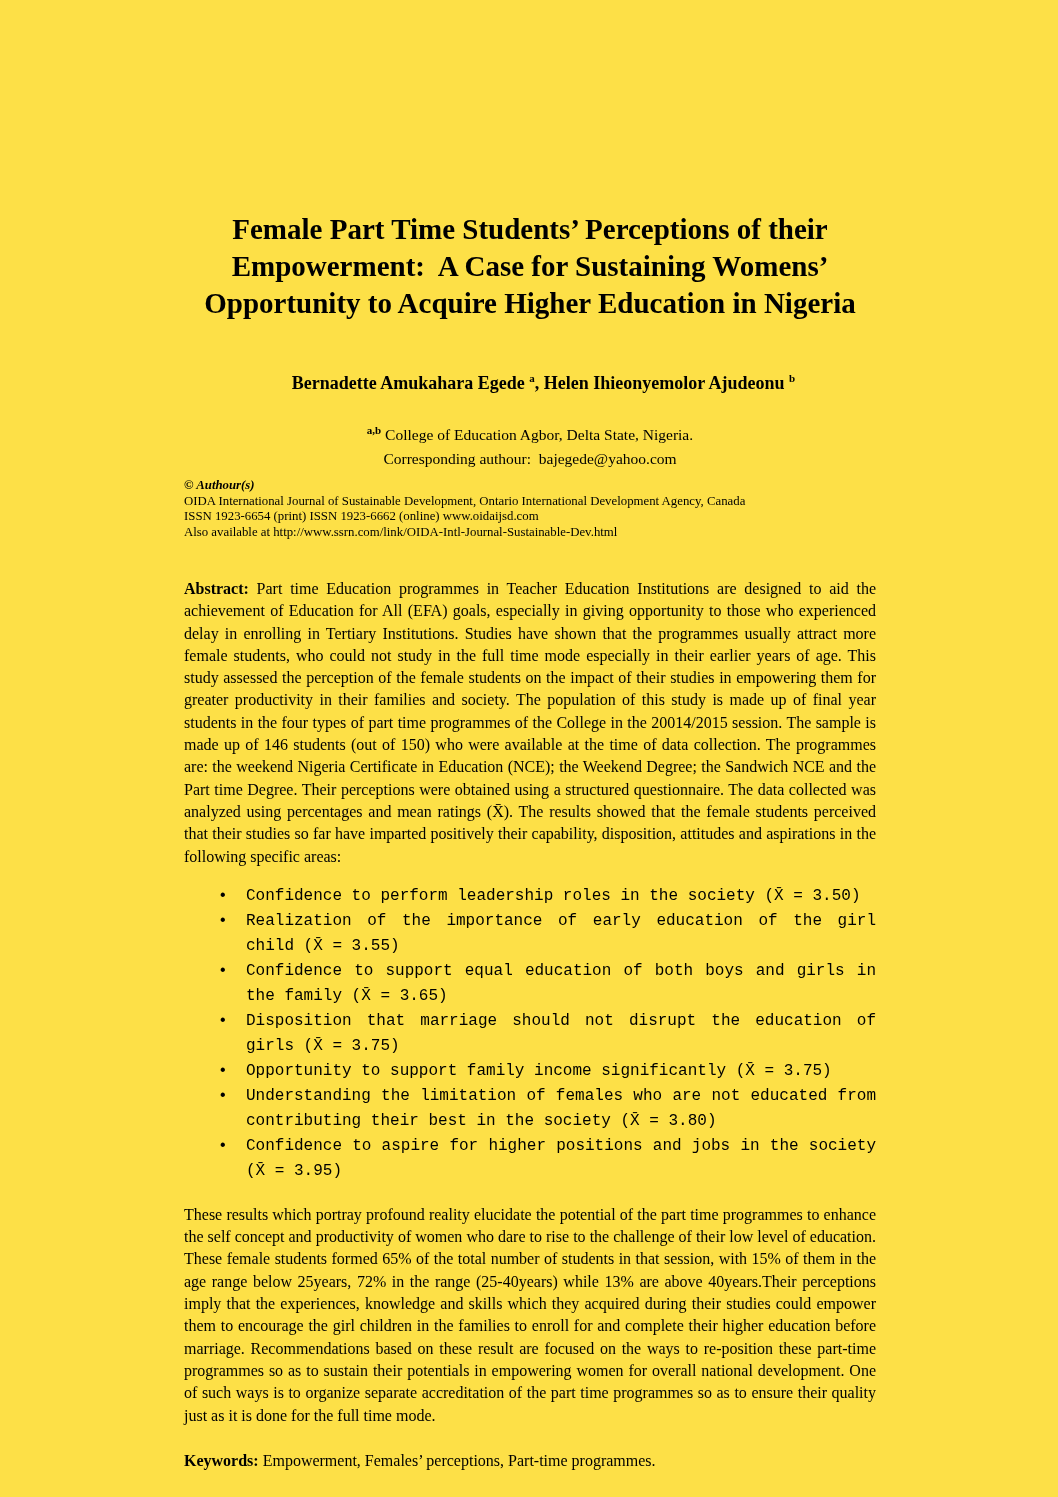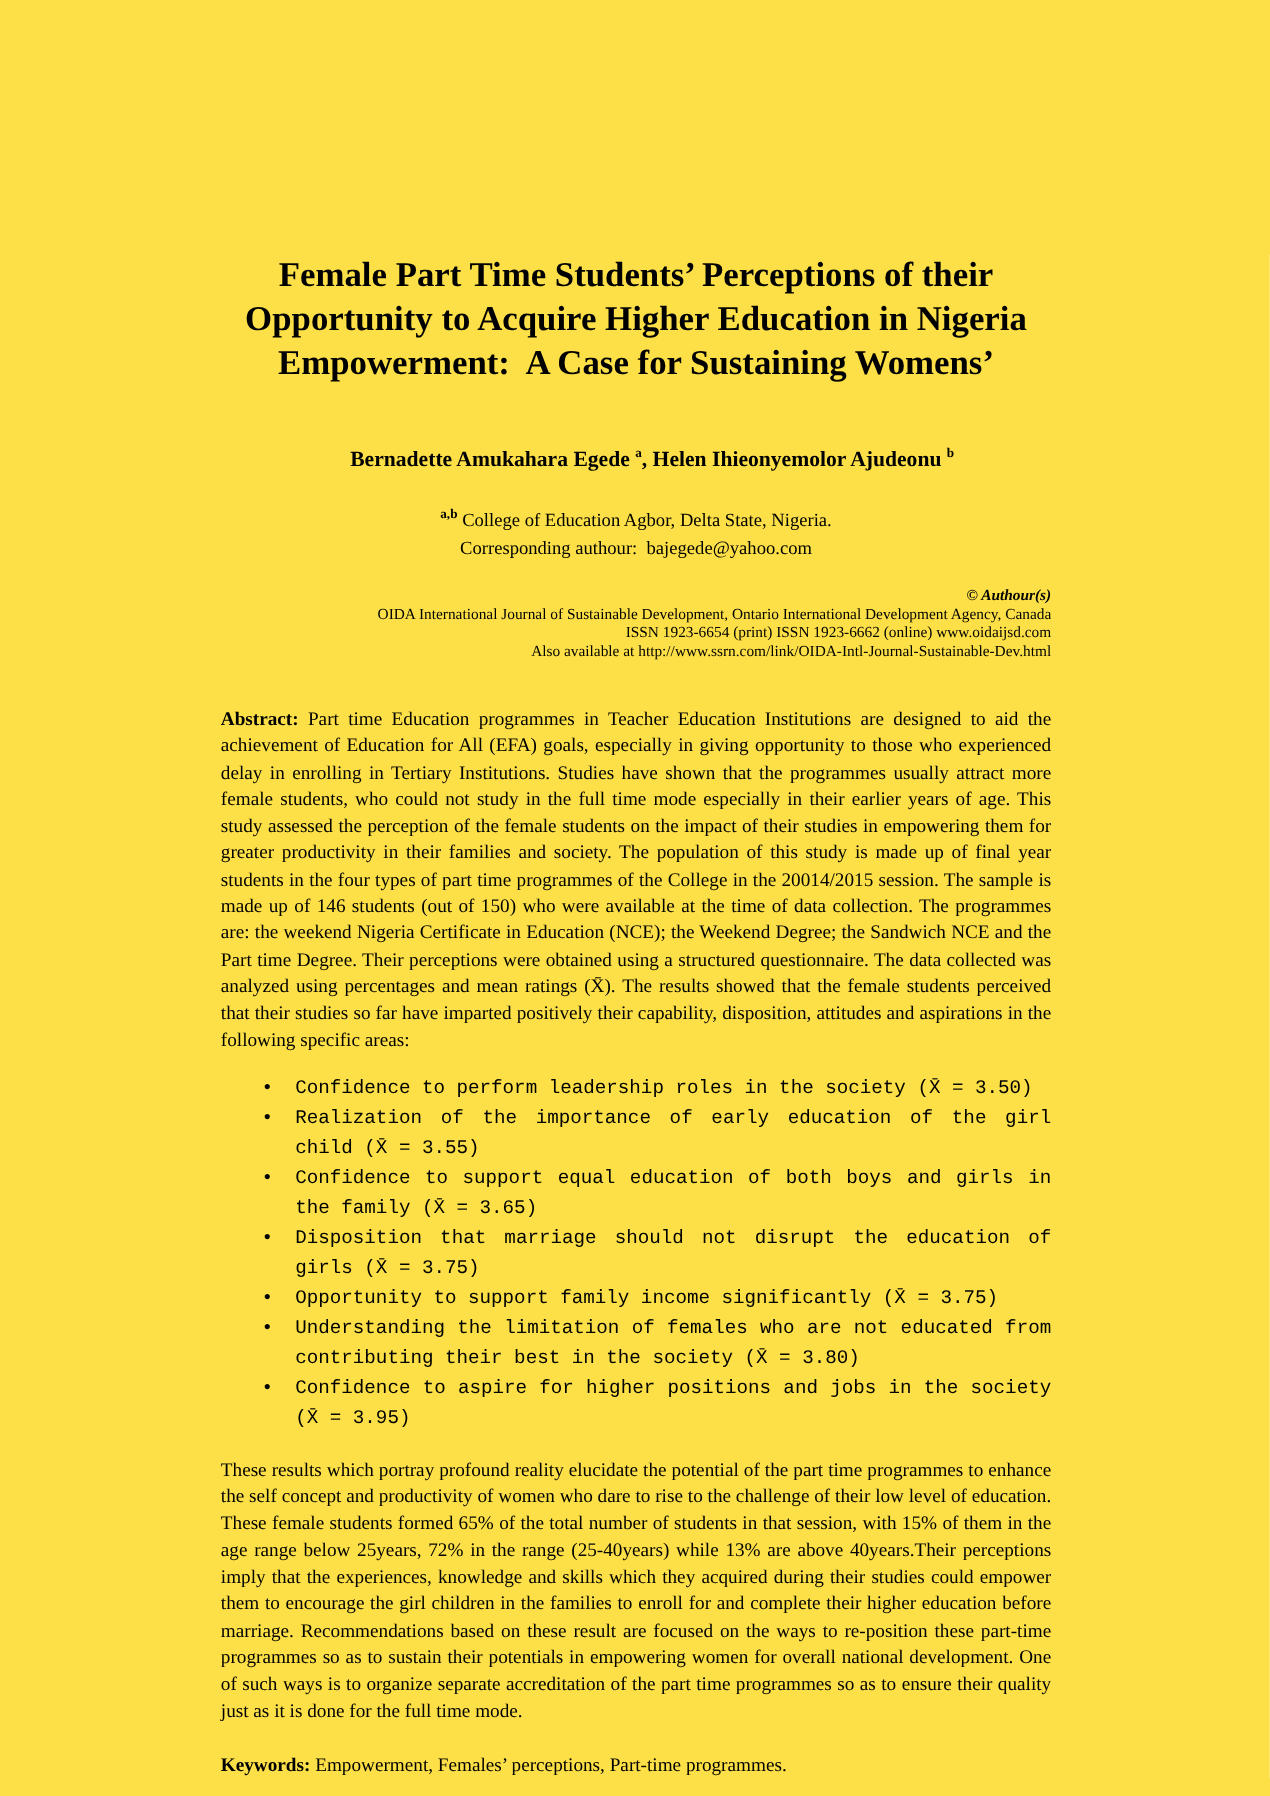--- a/index.html
+++ b/index.html
@@ -43,22 +43,22 @@
     line-height:20px;
   }
   .correspondence {
     margin-top:4px;
     text-align:center;
     font-size:15.5px;
     line-height:20px;
     white-space:pre-wrap;
   }
   .publisher {
-    margin-top:21px;
-    text-align:right;
+    margin-top:9px;
+    text-align:left;
     font-size:12.8px;
     line-height:15.5px;
   }
   .publisher-copyright { font-style:italic; font-weight:bold; }
   .abstract-para, .results-para {
     font-size:16px;
     line-height:22.3px;
     text-align:justify;
   }
   .abstract-para { margin-top:38px; }
@@ -87,22 +87,22 @@
   }
 </style>
 </head>
 <body>
 
 <div class="page">
   <div class="doc">
 
     <h1 class="title">
       <span class="title-line">Female Part Time Students’ Perceptions of their</span>
+      <span class="title-line">Empowerment:  A Case for Sustaining Womens’</span>
       <span class="title-line">Opportunity to Acquire Higher Education in Nigeria</span>
-      <span class="title-line">Empowerment:  A Case for Sustaining Womens’</span>
     </h1>
 
     <div class="authors">
       <span>Bernadette Amukahara Egede </span><sup>a</sup><span>, Helen Ihieonyemolor Ajudeonu </span><sup>b</sup>
     </div>
 
     <div class="affiliation">
       <sup>a,b</sup><span> College of Education Agbor, Delta State, Nigeria.</span>
     </div>
 

